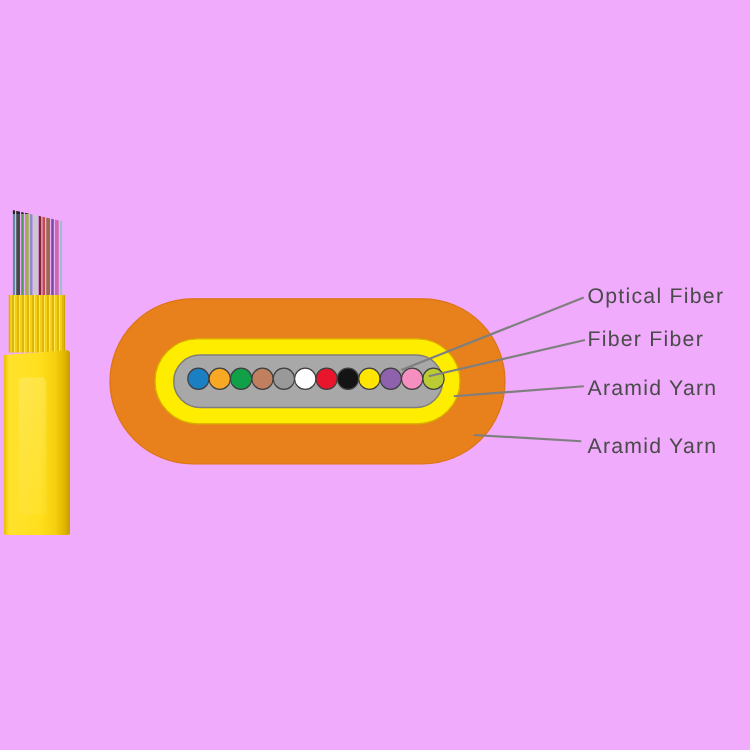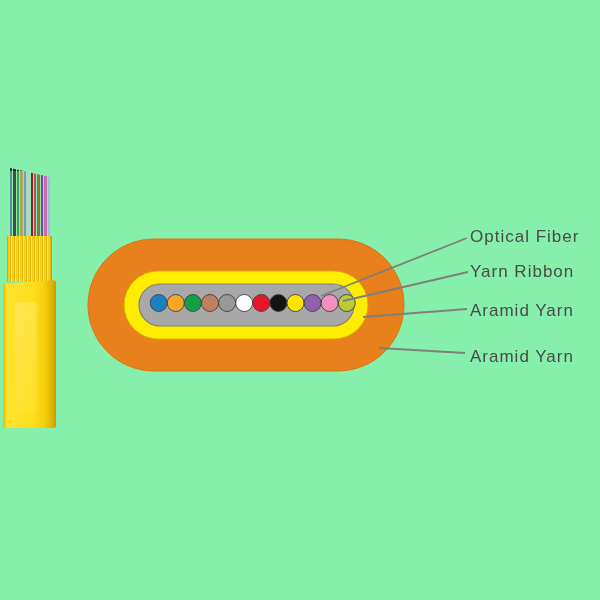--- a/index.html
+++ b/index.html
@@ -1,17 +1,17 @@
 <!DOCTYPE html>
 <html><head>
 <meta charset="utf-8">
 <style>
   html,body{margin:0;padding:0;background:#ffffff;}
   .stage{
-    position:relative;width:600px;height:600px;background:#86efac;
+    position:relative;width:600px;height:600px;background:#f0abfc;
     overflow:hidden;font-family:"Liberation Sans",sans-serif;
   }
   
   .cable3d{position:absolute;left:0;top:0;width:70px;height:600px;}
   .fiber-strands{
     position:absolute;left:10px;top:165px;width:40px;height:72px;
     display:flex;gap:1px;
     clip-path:polygon(0 3px,100% 12px,100% 100%,0 100%);
   }
   .fiber-strands .strand{flex:1 1 auto;}
@@ -92,16 +92,16 @@
 
     <g id="leader-lines" stroke-width="1.8" fill="none">
       <line x1="467" y1="238" x2="321" y2="296" stroke="#7F7F7F"></line>
       <line x1="468" y1="272" x2="343" y2="301" stroke="#7F7F7F"></line>
       <line x1="467" y1="309" x2="363" y2="317" stroke="#7F7F7F"></line>
       <line x1="465" y1="353" x2="379" y2="348" stroke="#7F7F7F"></line>
     </g>
   </svg>
 
   <div class="callout-label" style="top:226px">Optical Fiber</div>
-  <div class="callout-label" style="top:261px">Yarn Ribbon</div>
+  <div class="callout-label" style="top:261px">Fiber Fiber</div>
   <div class="callout-label" style="top:300px">Aramid Yarn</div>
   <div class="callout-label" style="top:346px">Aramid Yarn</div>
 </div>
 
 </body></html>

